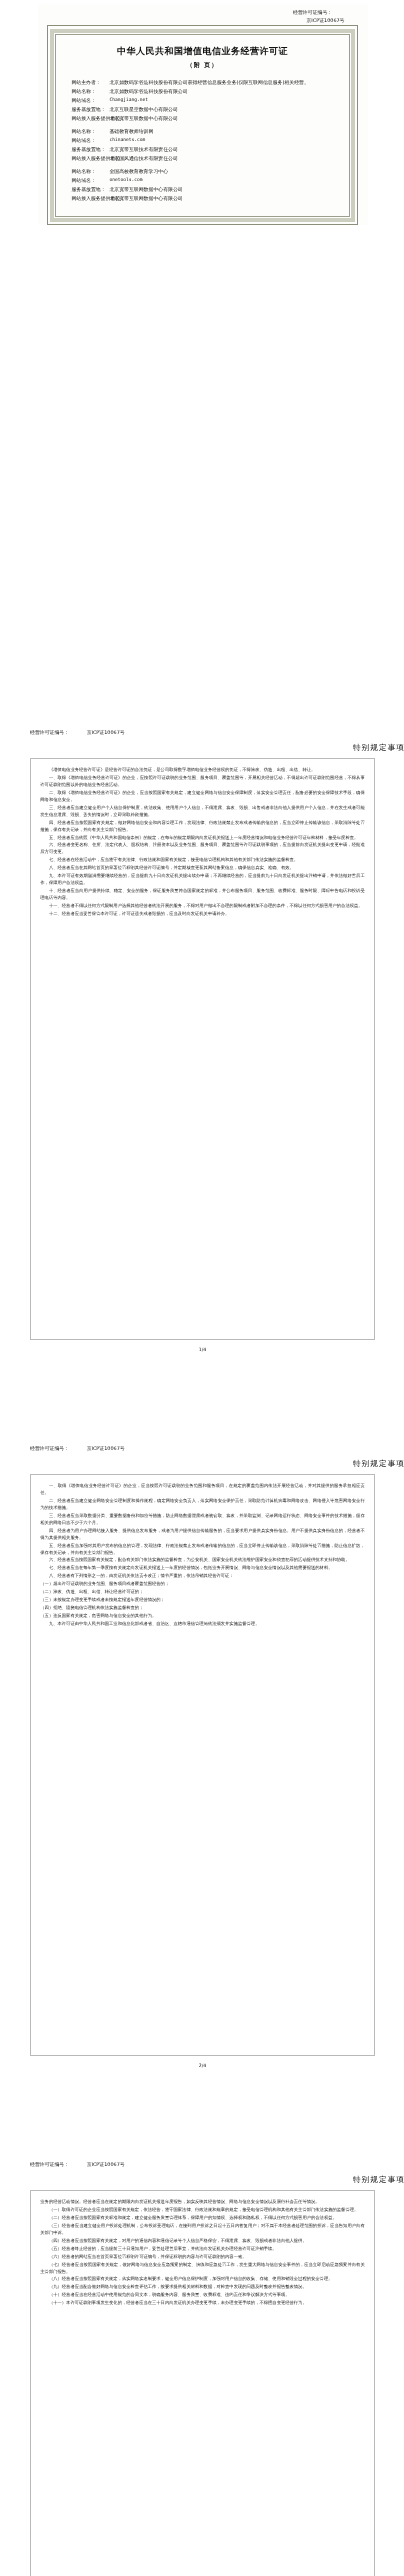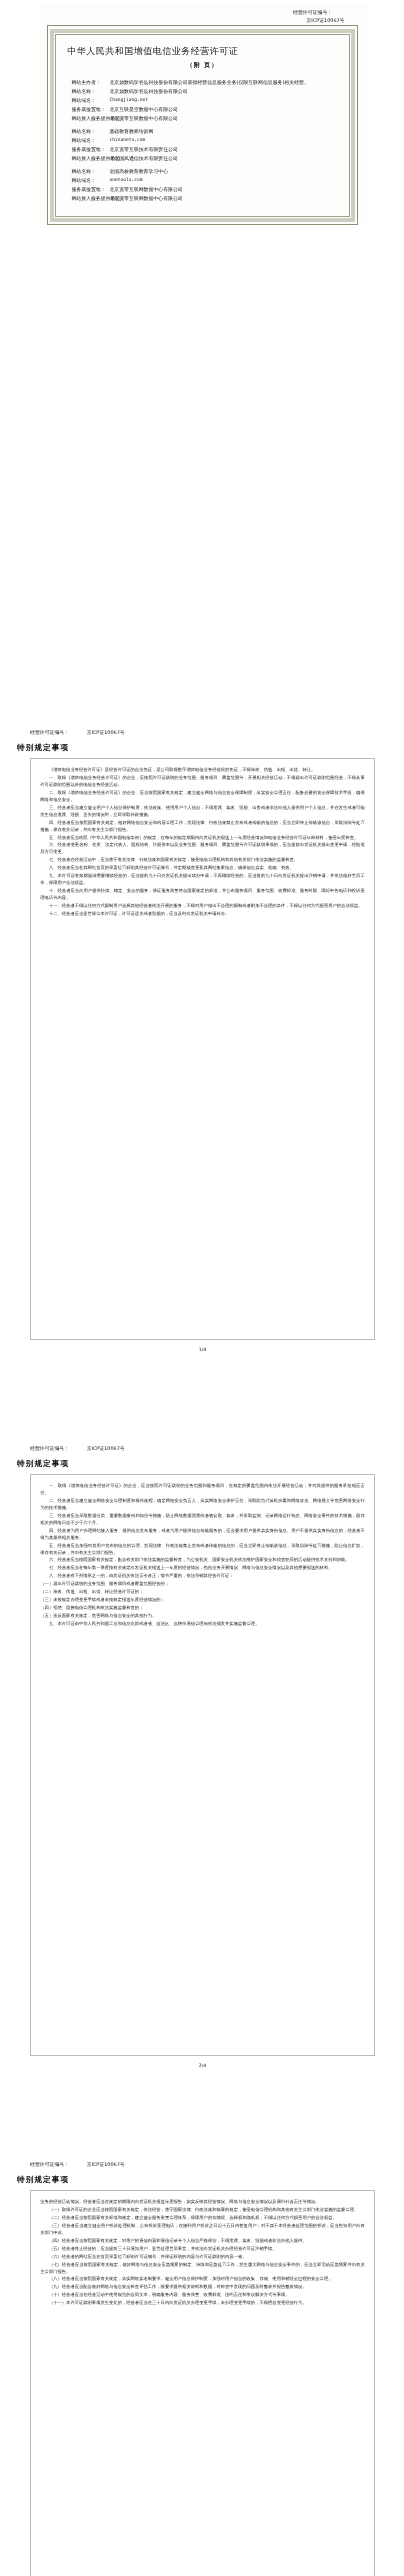--- a/index.html
+++ b/index.html
@@ -80,22 +80,23 @@
     border: 0.5px solid #9aa08c;
     pointer-events: none;
   }
   .cert-inner {
     position: relative;
     z-index: 2;
     padding: 7.2px 11.3px 13.4px 11.3px;
   }
 
   .cert-title {
+    text-align: center;
     font-family: "DejaVu Serif", "Liberation Serif", serif;
-    font-weight: normal;
+    font-weight: bold;
     font-size: 9px;
     letter-spacing: 0.5px;
     color: #111;
     margin: 4.1px 0 1px 0;
     white-space: nowrap;
   }
   .cert-sub {
     text-align: center;
     font-family: "DejaVu Serif", "Liberation Serif", serif;
     font-weight: bold;
@@ -137,28 +138,27 @@
     display: flex;
     justify-content: flex-start;
     padding: 0 0 0 30px;
     font-size: 4.9px;
     color: #111;
   }
   .tp-header .tp-label { }
   .tp-header .tp-num { padding-left: 17.5px; }
 
   .tp-title {
-    text-align: left;
+    text-align: right;
     font-family: "DejaVu Serif", "Liberation Serif", serif;
-    font-weight: bold;
+    font-weight: normal;
     font-size: 7.7px;
     letter-spacing: 1px;
     color: #111;
     margin: 7.2px 0 5.2px 0;
-    padding-left: 17px;
   }
 
   .tp-body {
     margin: 0 30px;
     border: 0.5px solid #b9b9b9;
     padding: 8.2px 9.3px 9.3px 9.3px;
     min-height: 582px;
     background: #fff;
   }
   .tp-body p {

